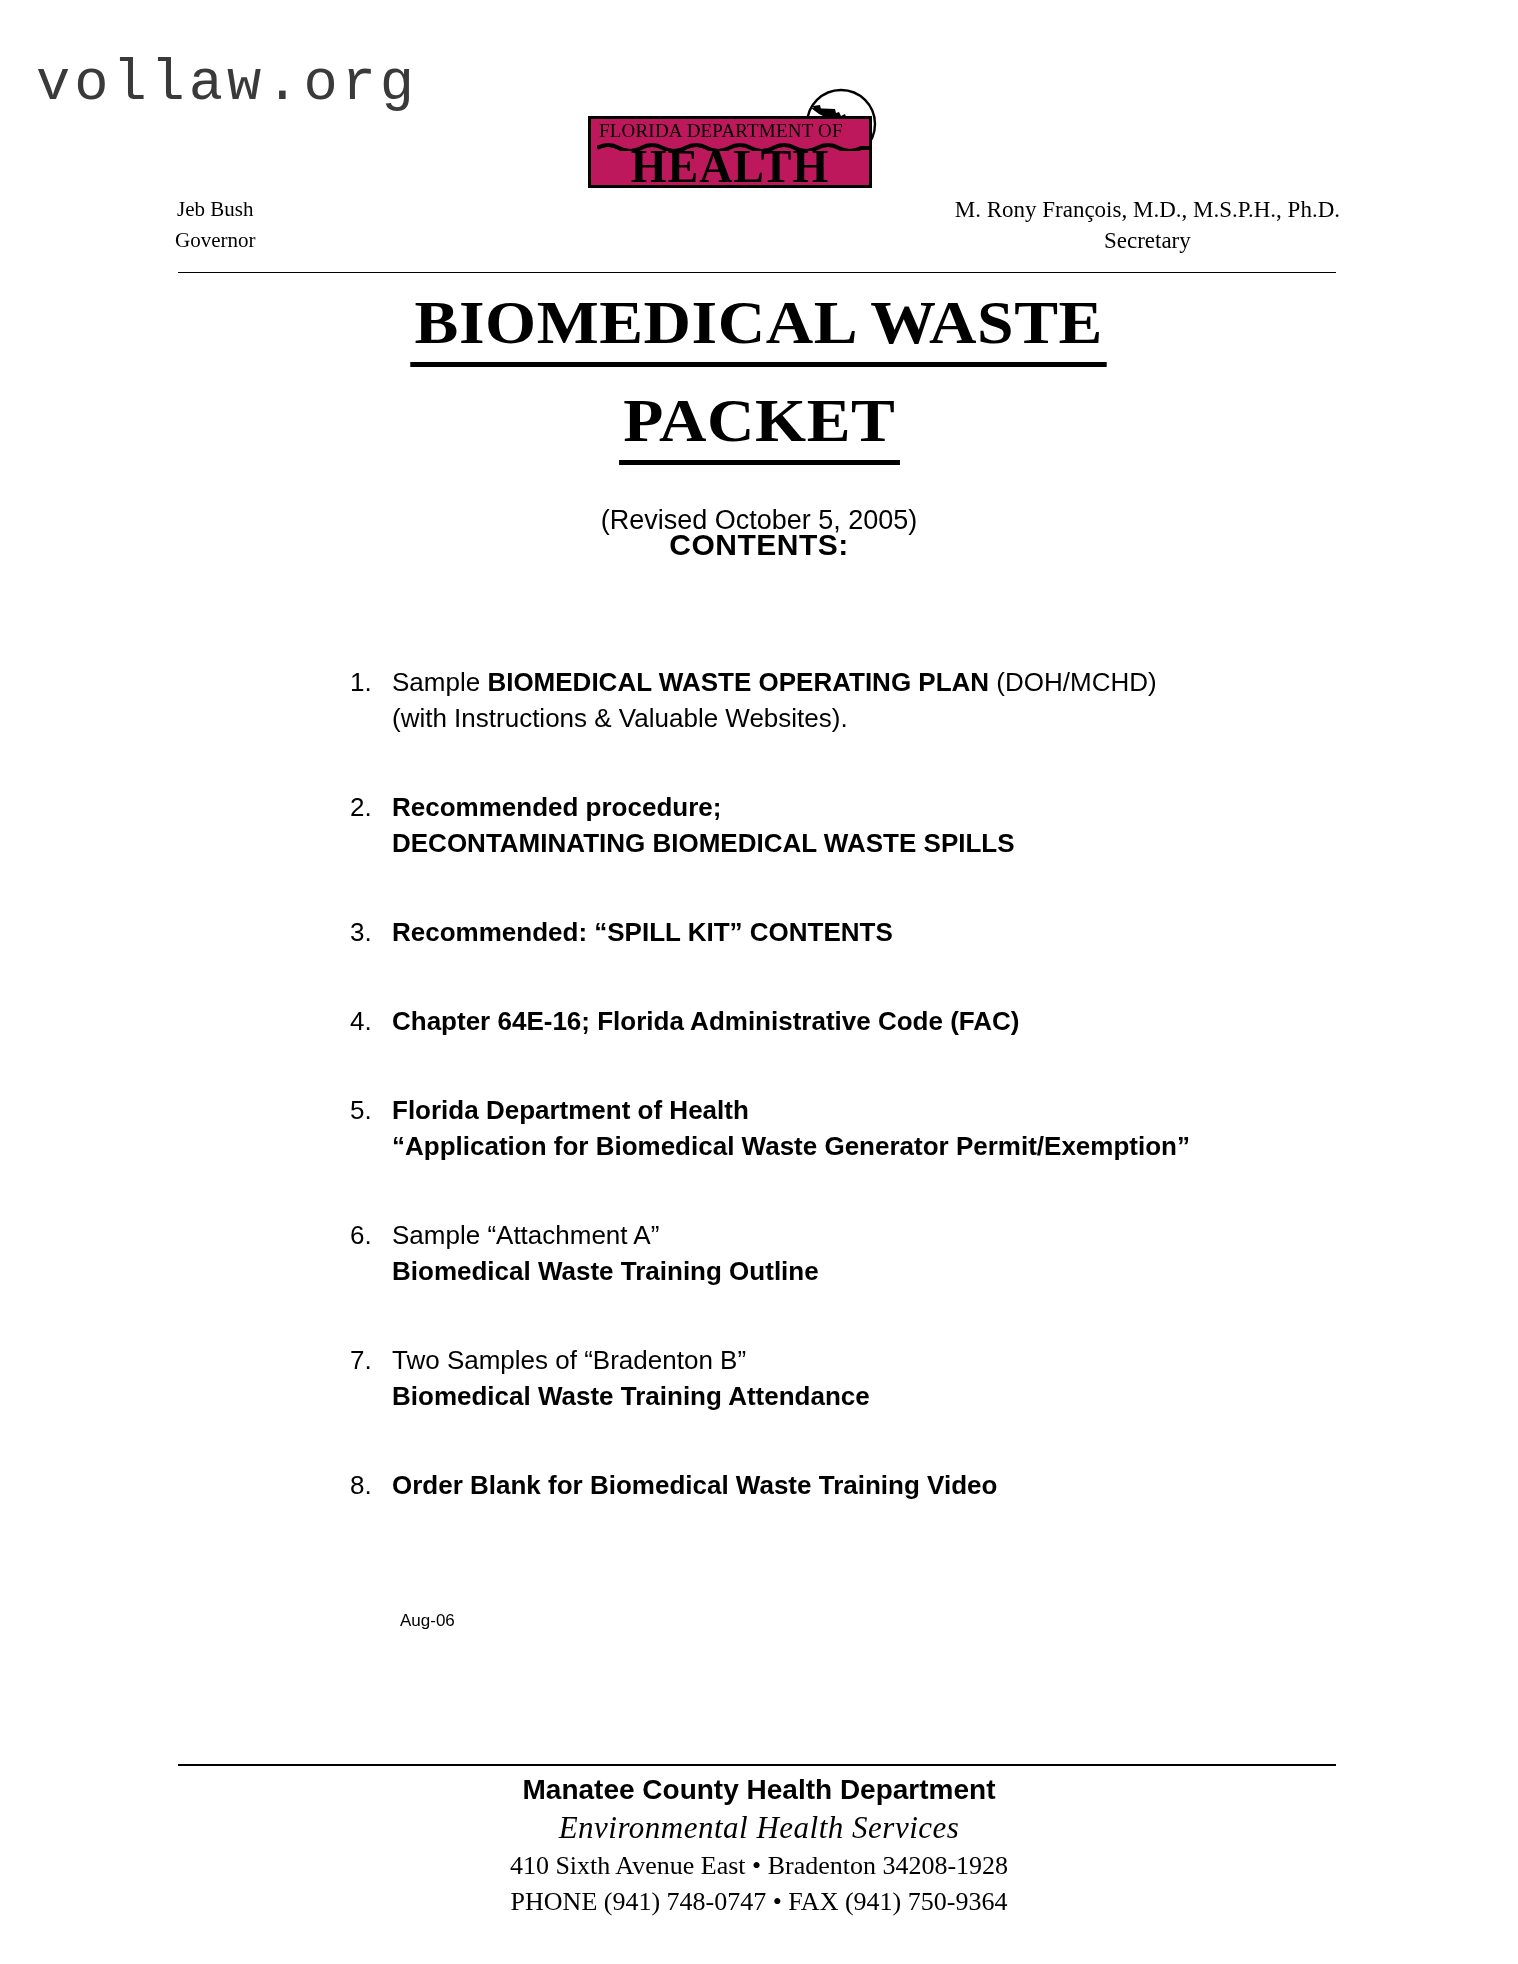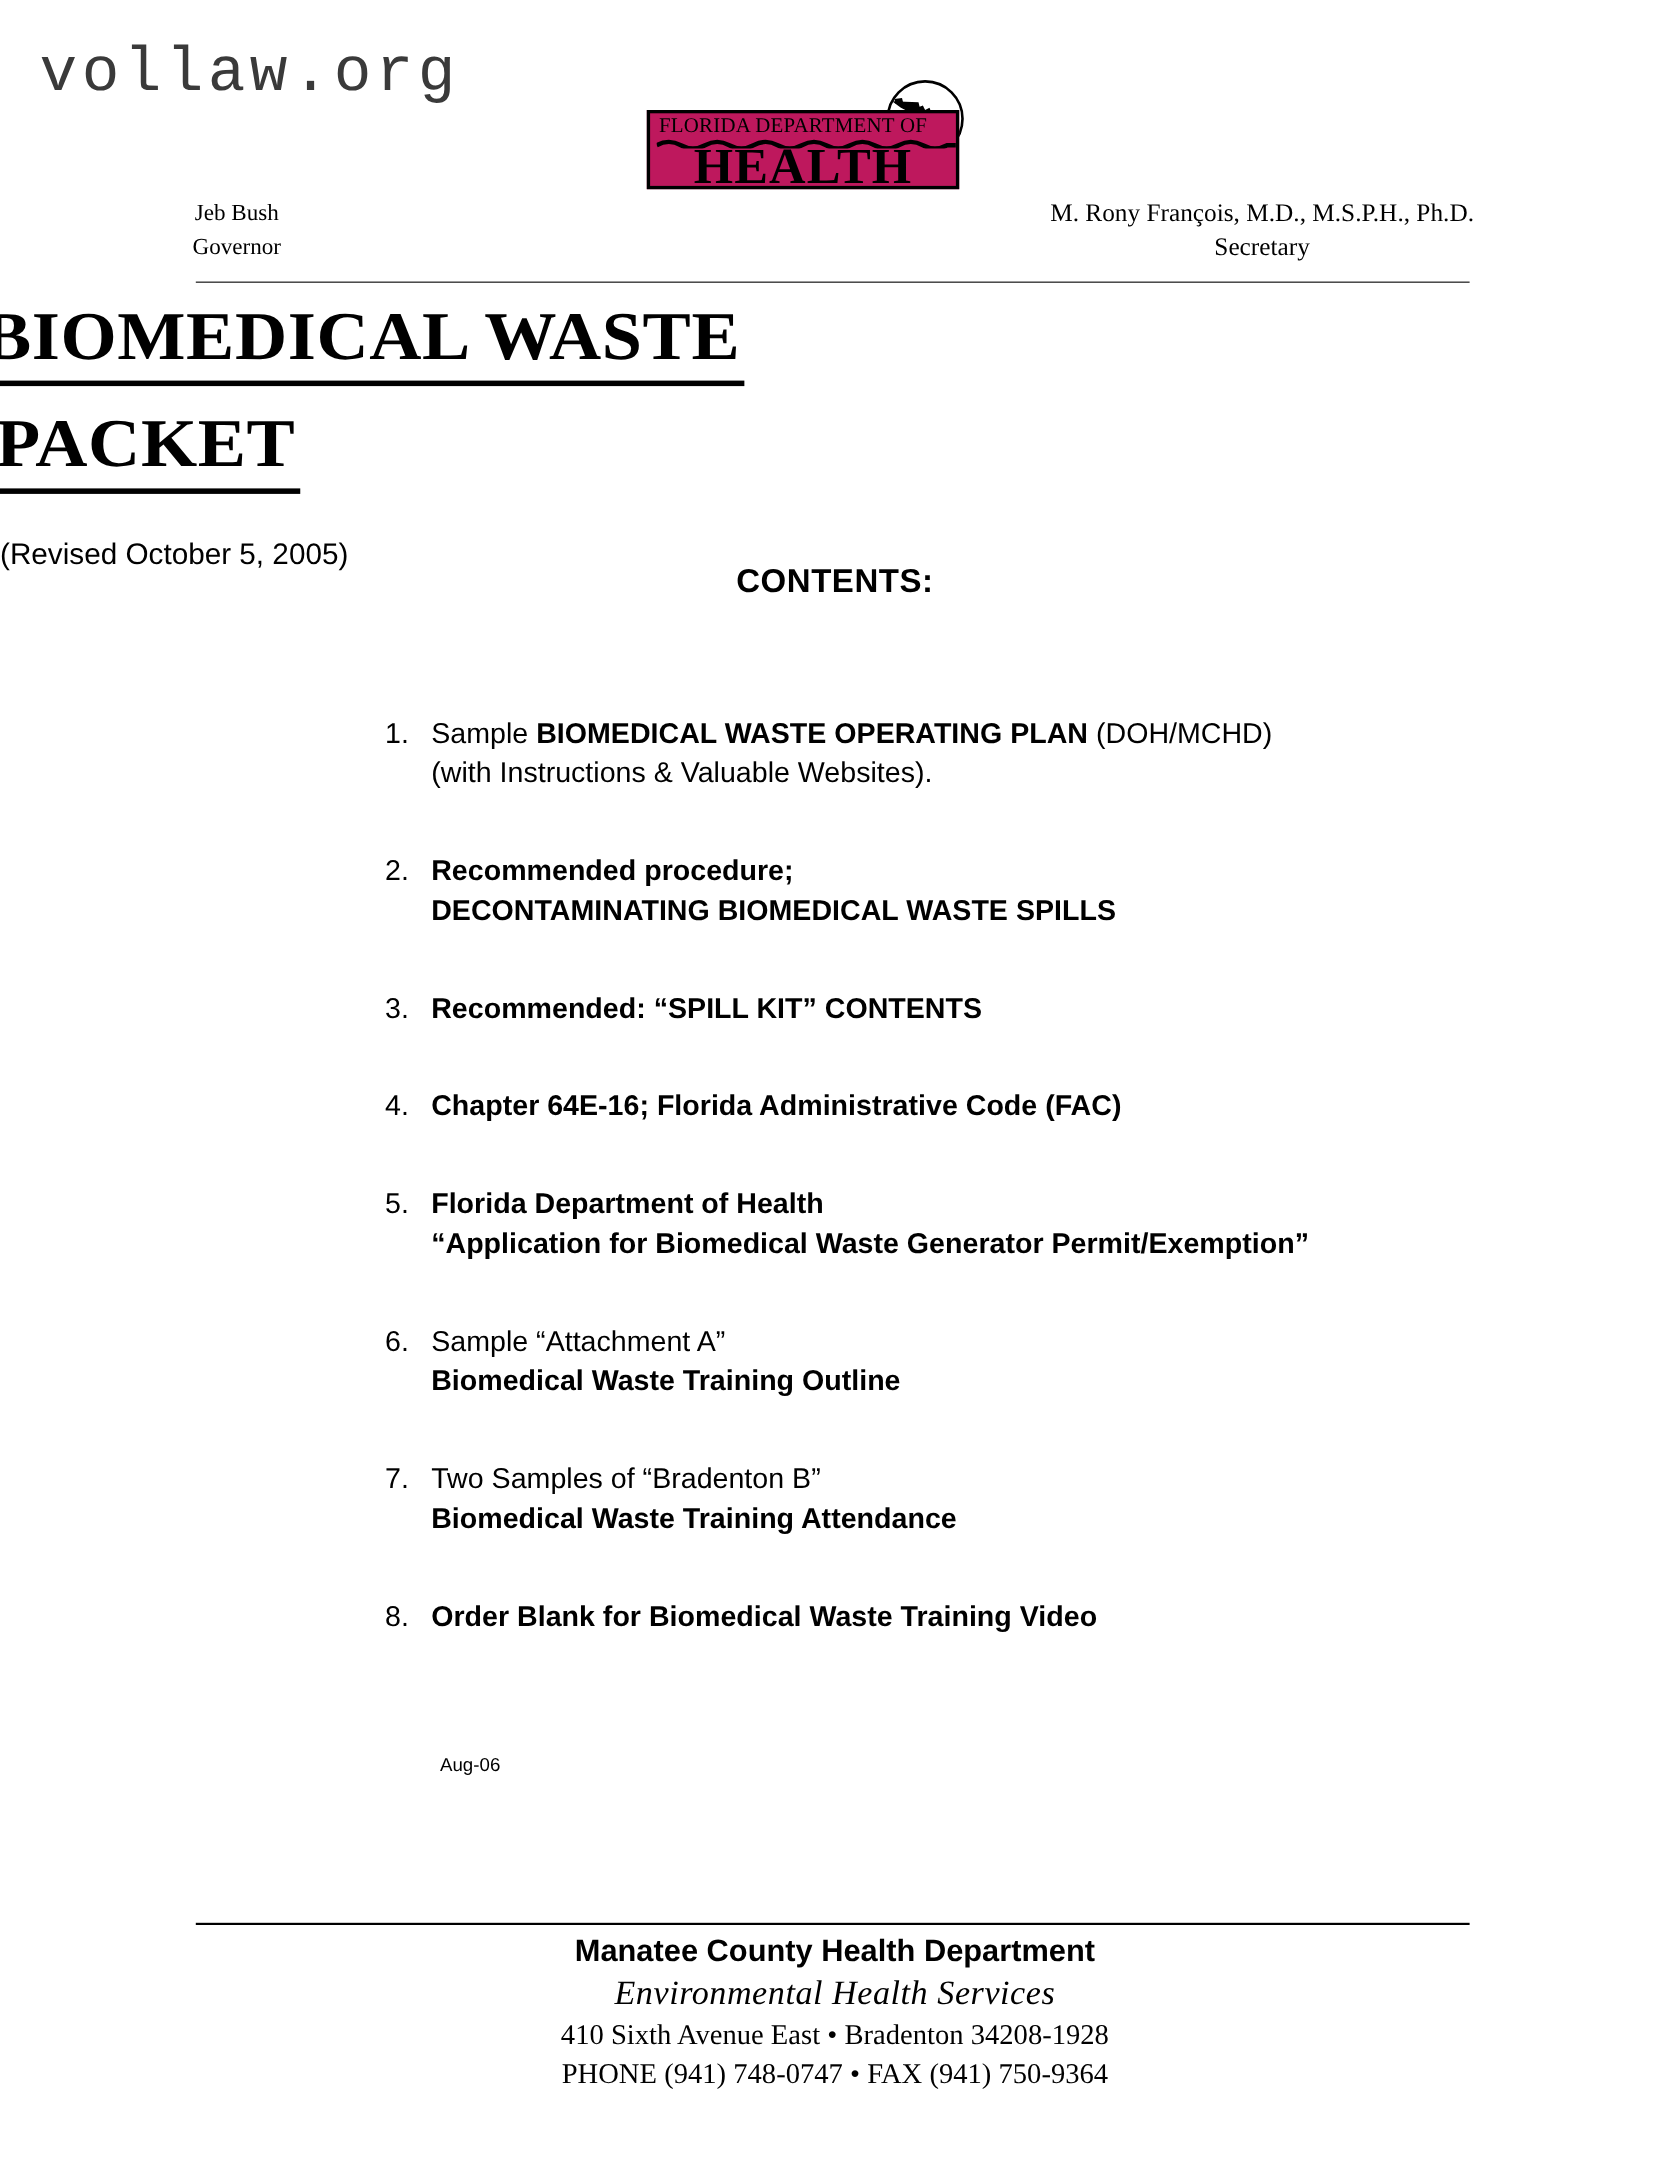--- a/index.html
+++ b/index.html
@@ -25,21 +25,21 @@
     font-size: 57px;
     letter-spacing: 4px;
     color: #3a3a3a;
     white-space: nowrap;
   }
 
   
   #page {
     position: absolute;
     left: 0;
-    top: 0;
+    top: 16px;
     width: 1518px;
     height: 1496px;
   }
 
   
   #logo-wrap {
     position: absolute;
     left: 580px;
     top: 68px;
     width: 360px;
@@ -124,20 +124,21 @@
     height: 0;
     border-top: 1px solid #000;
   }
 
   
   #title-area {
     position: absolute;
     left: 0;
     top: 268px;
     width: 1518px;
+    text-align: center;
   }
   .big-title {
     font-family: "Liberation Serif", serif;
     font-weight: bold;
     font-size: 62px;
     line-height: 76px;
     letter-spacing: 0.5px;
     display: inline-block;
     border-bottom: 5px solid #000;
     padding: 0 4px 2px 4px;

